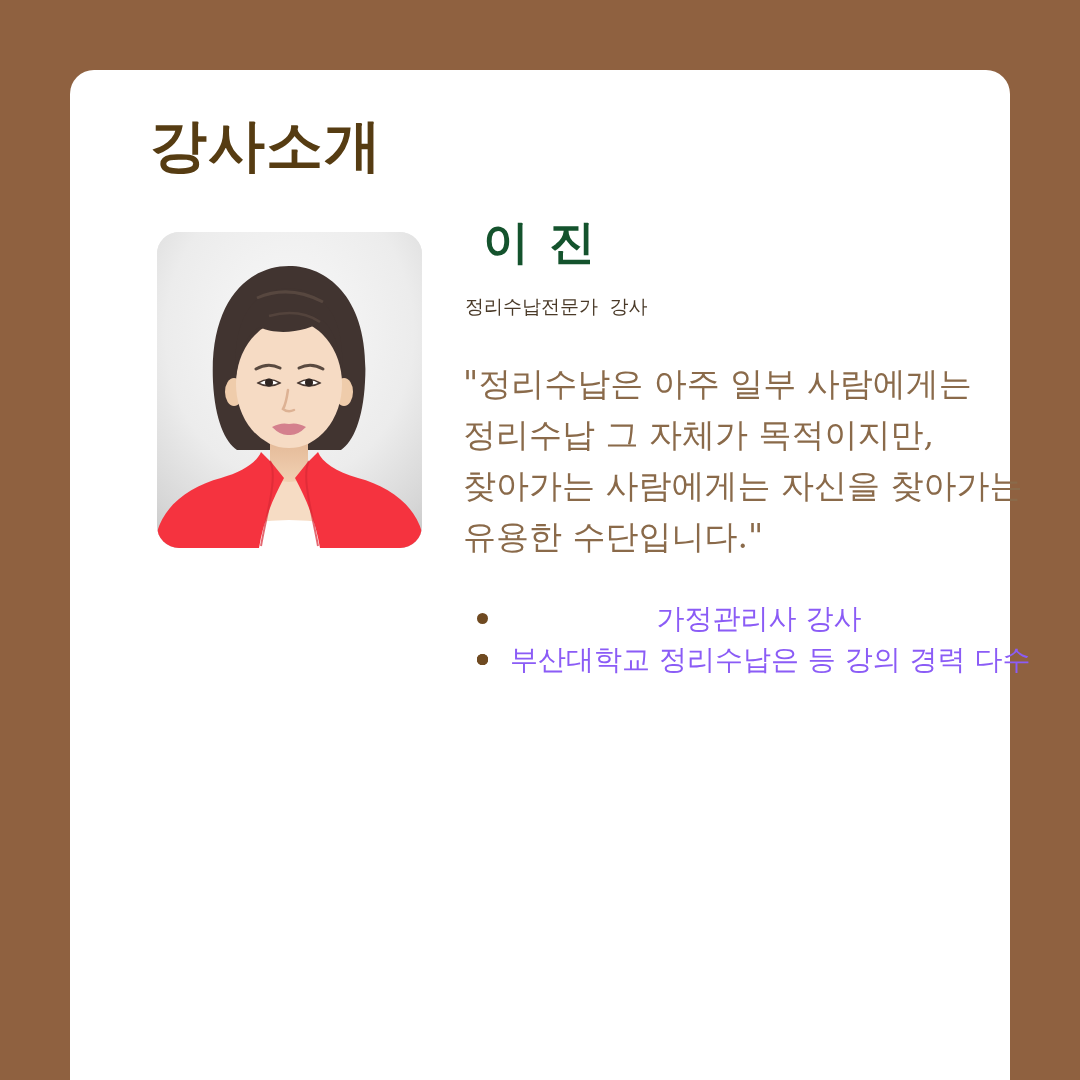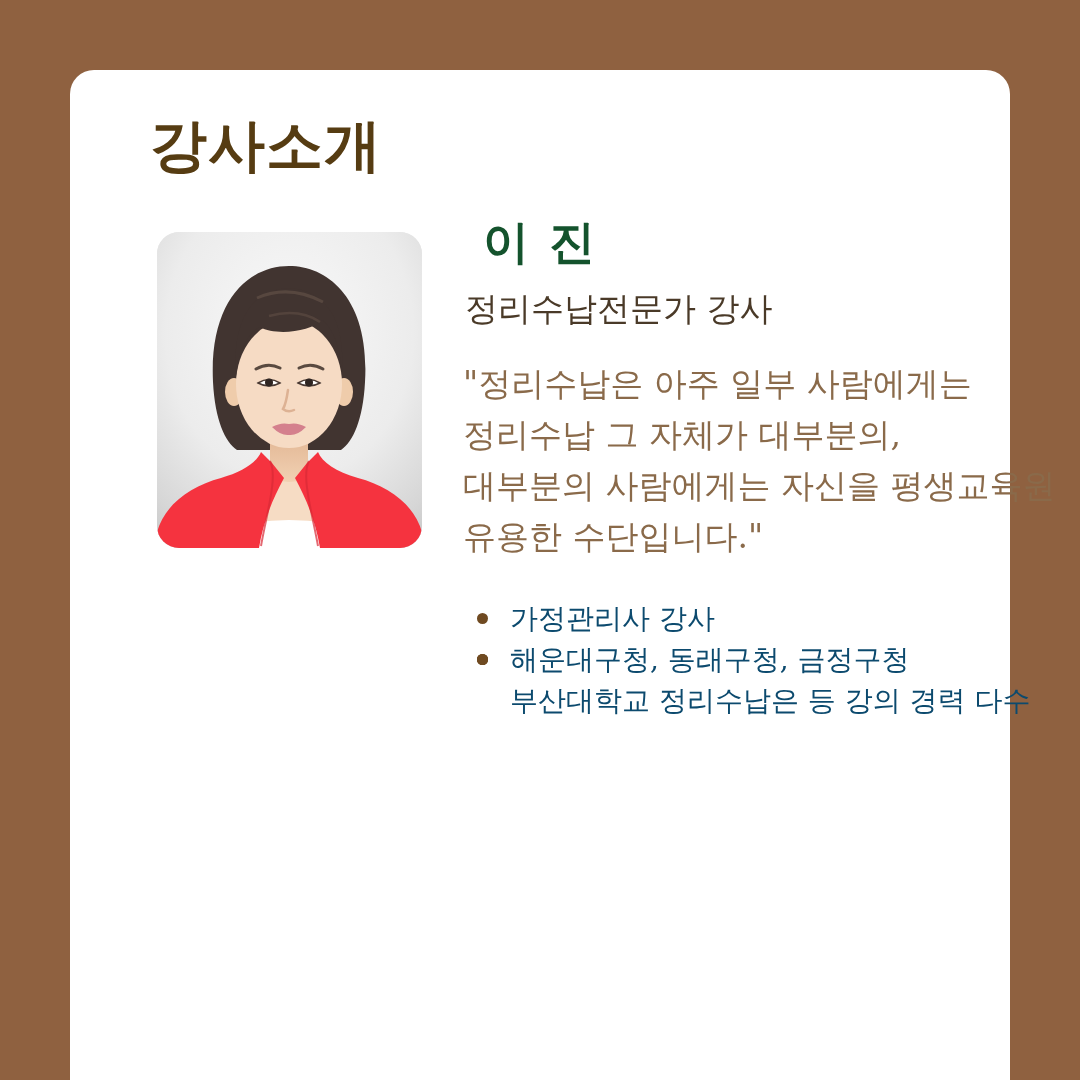--- a/index.html
+++ b/index.html
@@ -23,29 +23,29 @@
   }
   .photo svg{display:block;}
   .info{
     position:absolute;left:393px;top:145px;width:545px;
   }
   .name{
     margin:0 0 0 20px;font-size:46px;line-height:54px;
     font-weight:700;color:#14532d;letter-spacing:2px;white-space:nowrap;
   }
   .role{
-    margin:24px 0 0 2px;font-size:33px;line-height:31px;
-    color:#4a3a28;white-space:nowrap;
+    margin:24px 0 0 2px;font-size:19px;line-height:31px;
+    color:#4a3a28;white-space:nowrap;font-family:Liberation Mono, monospace;
   }
   .quote{margin-top:34px;color:#8a6a4a;}
   .quote-line{
     font-size:33px;line-height:51px;white-space:nowrap;
   }
   .credentials{
-    list-style:none;margin:36px 0 0 0;padding:0;color:#0c4a6e;
+    list-style:none;margin:36px 0 0 0;padding:0;color:#8b5cf6;text-align:center;
   }
   .credentials li{
     position:relative;padding-left:47px;font-size:28px;line-height:41px;
     white-space:nowrap;
   }
   .credentials .bullet{
     position:absolute;left:14px;top:15px;width:11px;height:11px;
     border-radius:50%;background:#6f4a21;
   }
 </style>
@@ -107,39 +107,38 @@
       <path d="M 152,229 C 144,244 155,280 161,314" stroke="#d92a36" stroke-width="2" fill="none" opacity="0.7"></path>
     </svg>
   </div>
 
   <div class="info">
     <h2 class="name">이 진</h2>
     <div class="role">정리수납전문가 강사</div>
 
     <div class="quote">
       <div class="quote-line">"정리수납은 아주 일부 사람에게는</div>
-      <div class="quote-line">정리수납 그 자체가 대부분의,</div>
-      <div class="quote-line">대부분의 사람에게는 자신을 평생교육원</div>
+      <div class="quote-line">정리수납 그 자체가 목적이지만,</div>
+      <div class="quote-line">찾아가는 사람에게는 자신을 찾아가는</div>
       <div class="quote-line">유용한 수단입니다."</div>
     </div>
 
     <ul class="credentials">
       <li>
         <span class="bullet"></span>
         <span>가정관리사 강사</span>
       </li>
       <li>
         <span class="bullet"></span>
       </li>
       <li>
         <span class="bullet"></span>
       </li>
       <li>
         <span class="bullet"></span>
-        <span>해운대구청, 동래구청, 금정구청</span>
       </li>
       <li class="continuation">
         
         <span>부산대학교 정리수납은 등 강의 경력 다수</span>
       </li>
     </ul>
   </div>
 
 </div>
 

